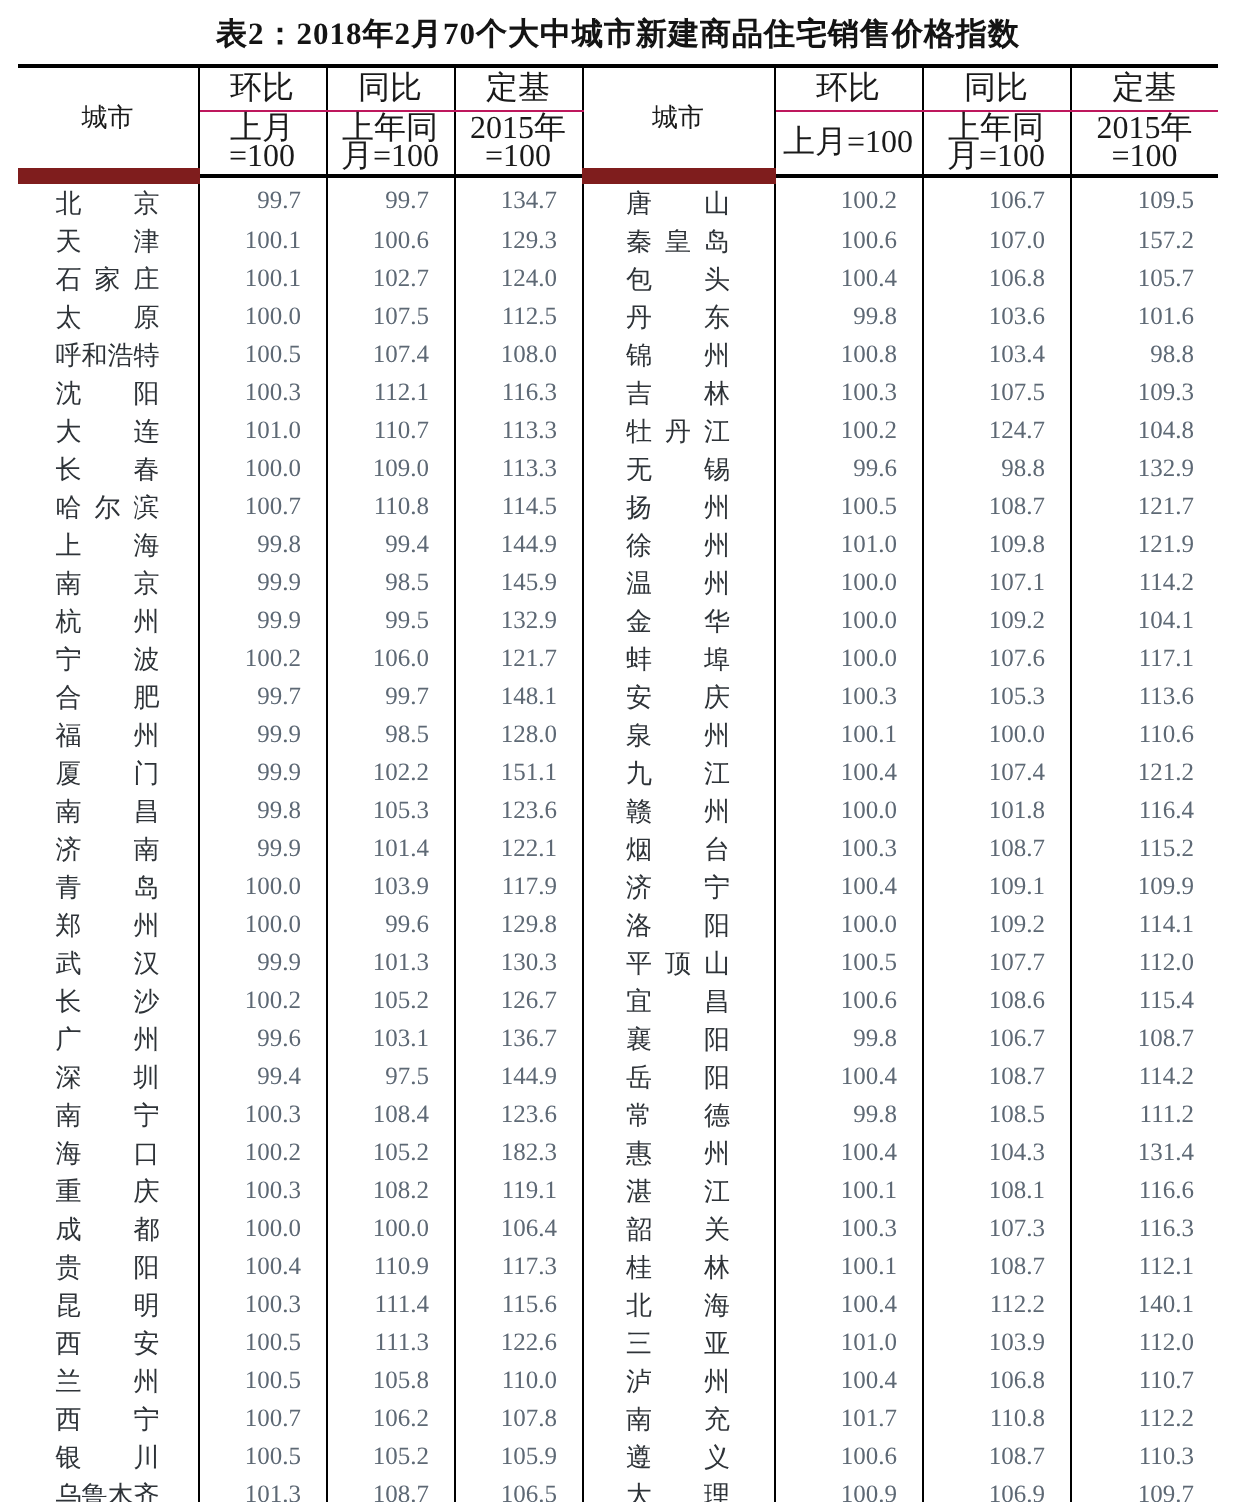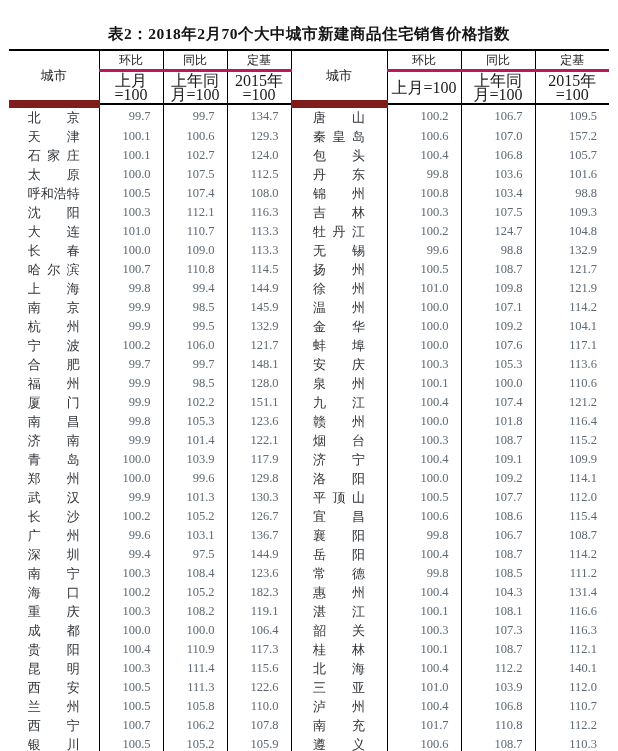--- a/index.html
+++ b/index.html
@@ -3,32 +3,32 @@
 <meta charset="utf-8">
 <style>
   html, body { margin: 0; padding: 0; background: #ffffff; }
   .page {
     width: 618px; height: 751px; background: #ffffff; overflow: hidden;
     font-family: "Liberation Serif", "DejaVu Serif", serif;
     box-sizing: border-box;
   }
   .title {
     text-align: center; font-weight: bold; font-size: 15.5px; color: #141414;
-    padding: 24px 0 4px 0; letter-spacing: 0.5px;
+    padding: 7px 0 4px 0; letter-spacing: 0.5px;
   }
   table.idx {
     border-collapse: collapse; table-layout: fixed;
     width: 600px; margin: 0 auto;
     border-top: 2.5px solid #000; border-bottom: 2.5px solid #000;
   }
   th { font-weight: normal; color: #1a1a1a; text-align: center; vertical-align: middle; padding: 0; }
   td { padding: 0; vertical-align: middle; }
   th, td { border-right: 1px solid #000; }
   tr > *:last-child { border-right: none; }
-  th.h1 { height: 18px; font-size: 12px; border-bottom: 3px solid #be185d; }
+  th.h1 { height: 18px; font-size: 16px; border-bottom: 1px solid #be185d; }
   th.h2 { height: 31px; font-size: 16px; line-height: 14px; border-bottom: 2px solid #000; }
   th.city-h { font-size: 13px; border-bottom: 8px solid #7f1d1d; }
   td.num {
     height: 19px; text-align: right; padding-right: 12px;
     font-size: 12.5px; color: #5d6874;
   }
   td.city { height: 19px; color: #2e3338; }
   td.city .nm {
     width: 52px; margin: 0 auto; font-size: 13px;
     text-align: justify; text-align-last: justify;

